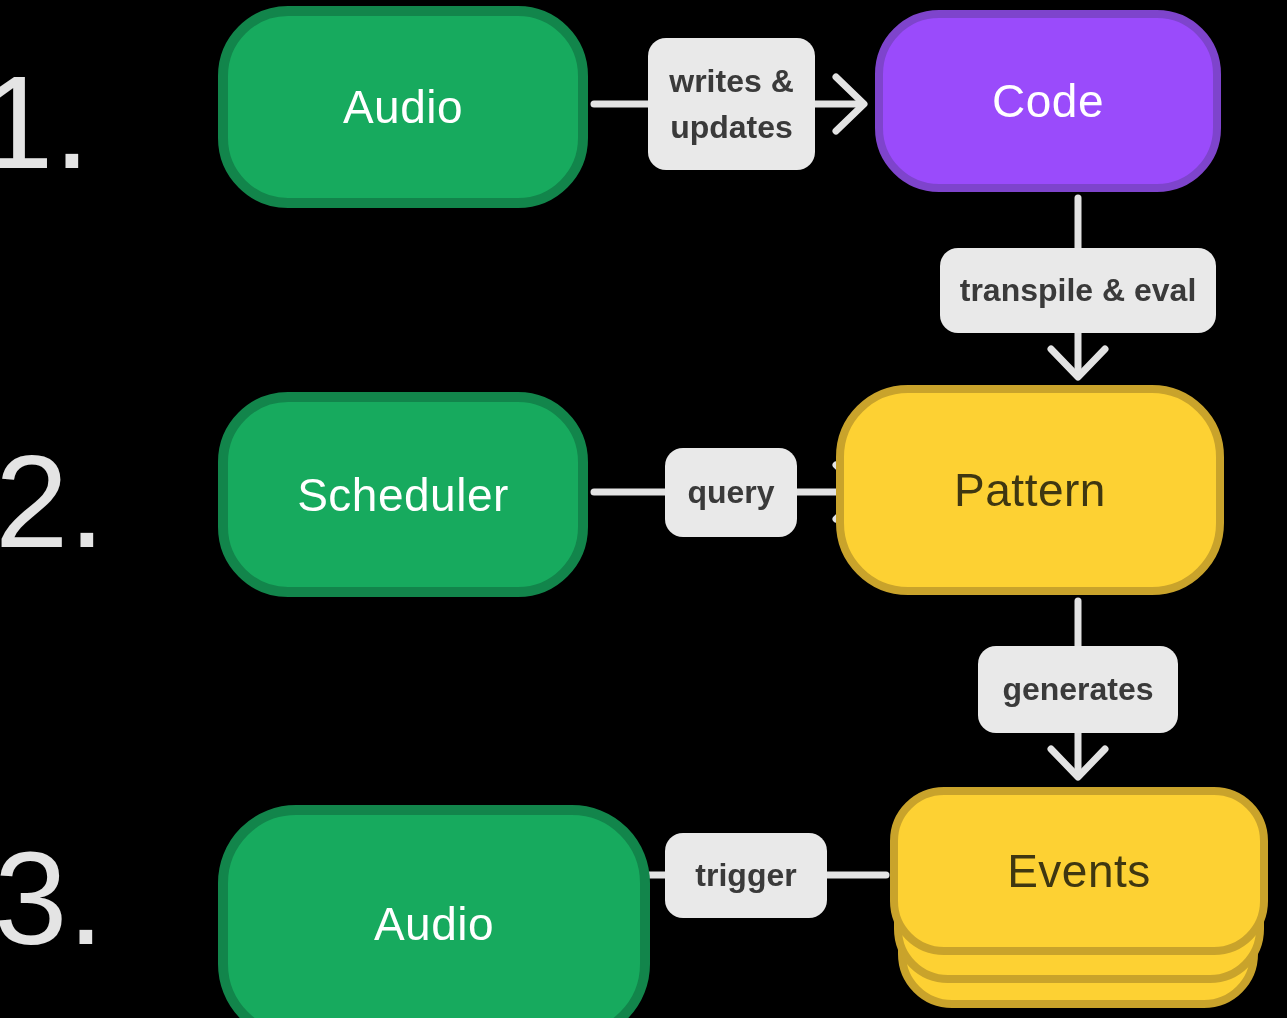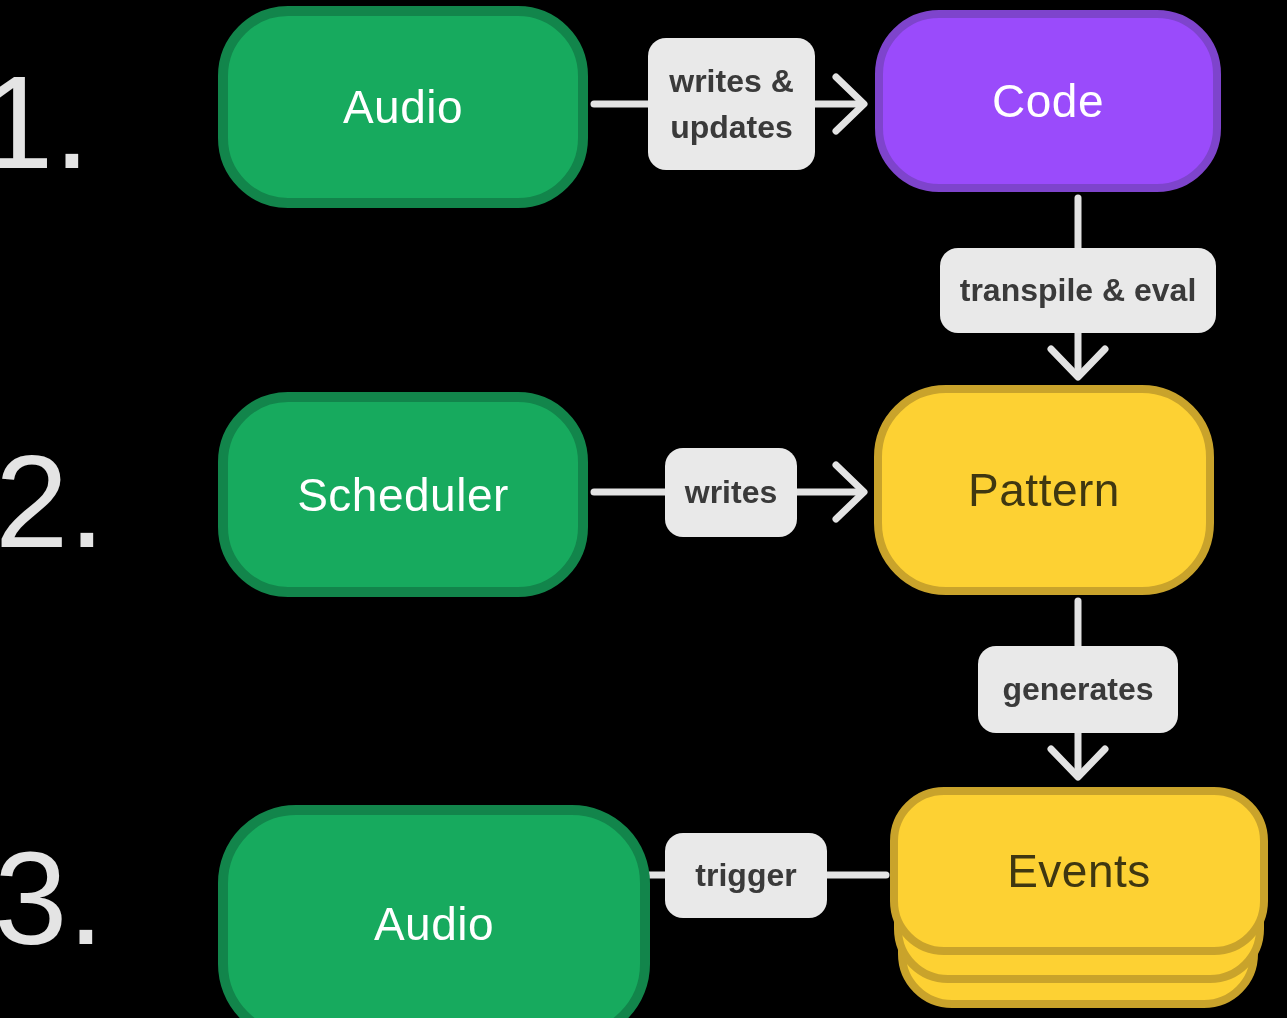--- a/index.html
+++ b/index.html
@@ -38,21 +38,21 @@
   }
   .pre { white-space:pre-line; line-height:1.45; }
   .num {
     position:absolute; font-size:132px; line-height:1;
     color:var(--number-text); font-weight:400;
   }
   
   .pos-user      { left:218px; top:6px;   width:370px; height:202px; border-radius:70px; }
   .pos-code      { left:875px; top:10px;  width:346px; height:182px; border-radius:64px; }
   .pos-scheduler { left:218px; top:392px; width:370px; height:205px; border-radius:70px;text-align:right; }
-  .pos-pattern   { left:874px; top:385px; width:340px; height:210px; border-radius:72px; }
+  .pos-pattern   { left:836px; top:385px; width:388px; height:210px; border-radius:72px; }
   .pos-audio     { left:218px; top:773px; width:432px; height:237px; border-radius:78px;margin-top:32px; }
   .ev-main { left:890px; top:787px; width:378px; height:168px; border-radius:54px; }
   .ev-l2   { left:894px; top:815px; width:370px; height:168px; border-radius:54px; }
   .ev-l3   { left:898px; top:840px; width:360px; height:168px; border-radius:54px; }
   .lbl-writes    { left:648px; top:38px;  width:167px; height:132px; }
   .lbl-transpile { left:940px; top:248px; width:276px; height:85px;  }
   .lbl-query     { left:665px; top:448px; width:132px; height:89px;  }
   .lbl-generates { left:978px; top:646px; width:200px; height:87px;  }
   .lbl-trigger   { left:665px; top:833px; width:162px; height:85px;  }
   .num-1 { left:-20px; top:57px;  }
@@ -109,17 +109,17 @@
   <div class="node green pos-audio">
     <span>Audio</span>
   </div>
   <div class="node yellow ev-main">
     <span>Events</span>
   </div>
 
   <div class="edge-label pre lbl-writes">writes &amp;
 updates</div>
   <div class="edge-label lbl-transpile">transpile &amp; eval</div>
-  <div class="edge-label lbl-query">writes</div>
+  <div class="edge-label lbl-query">query</div>
   <div class="edge-label lbl-generates">generates</div>
   <div class="edge-label lbl-trigger">trigger</div>
 
 </div>
 
 </body></html>

